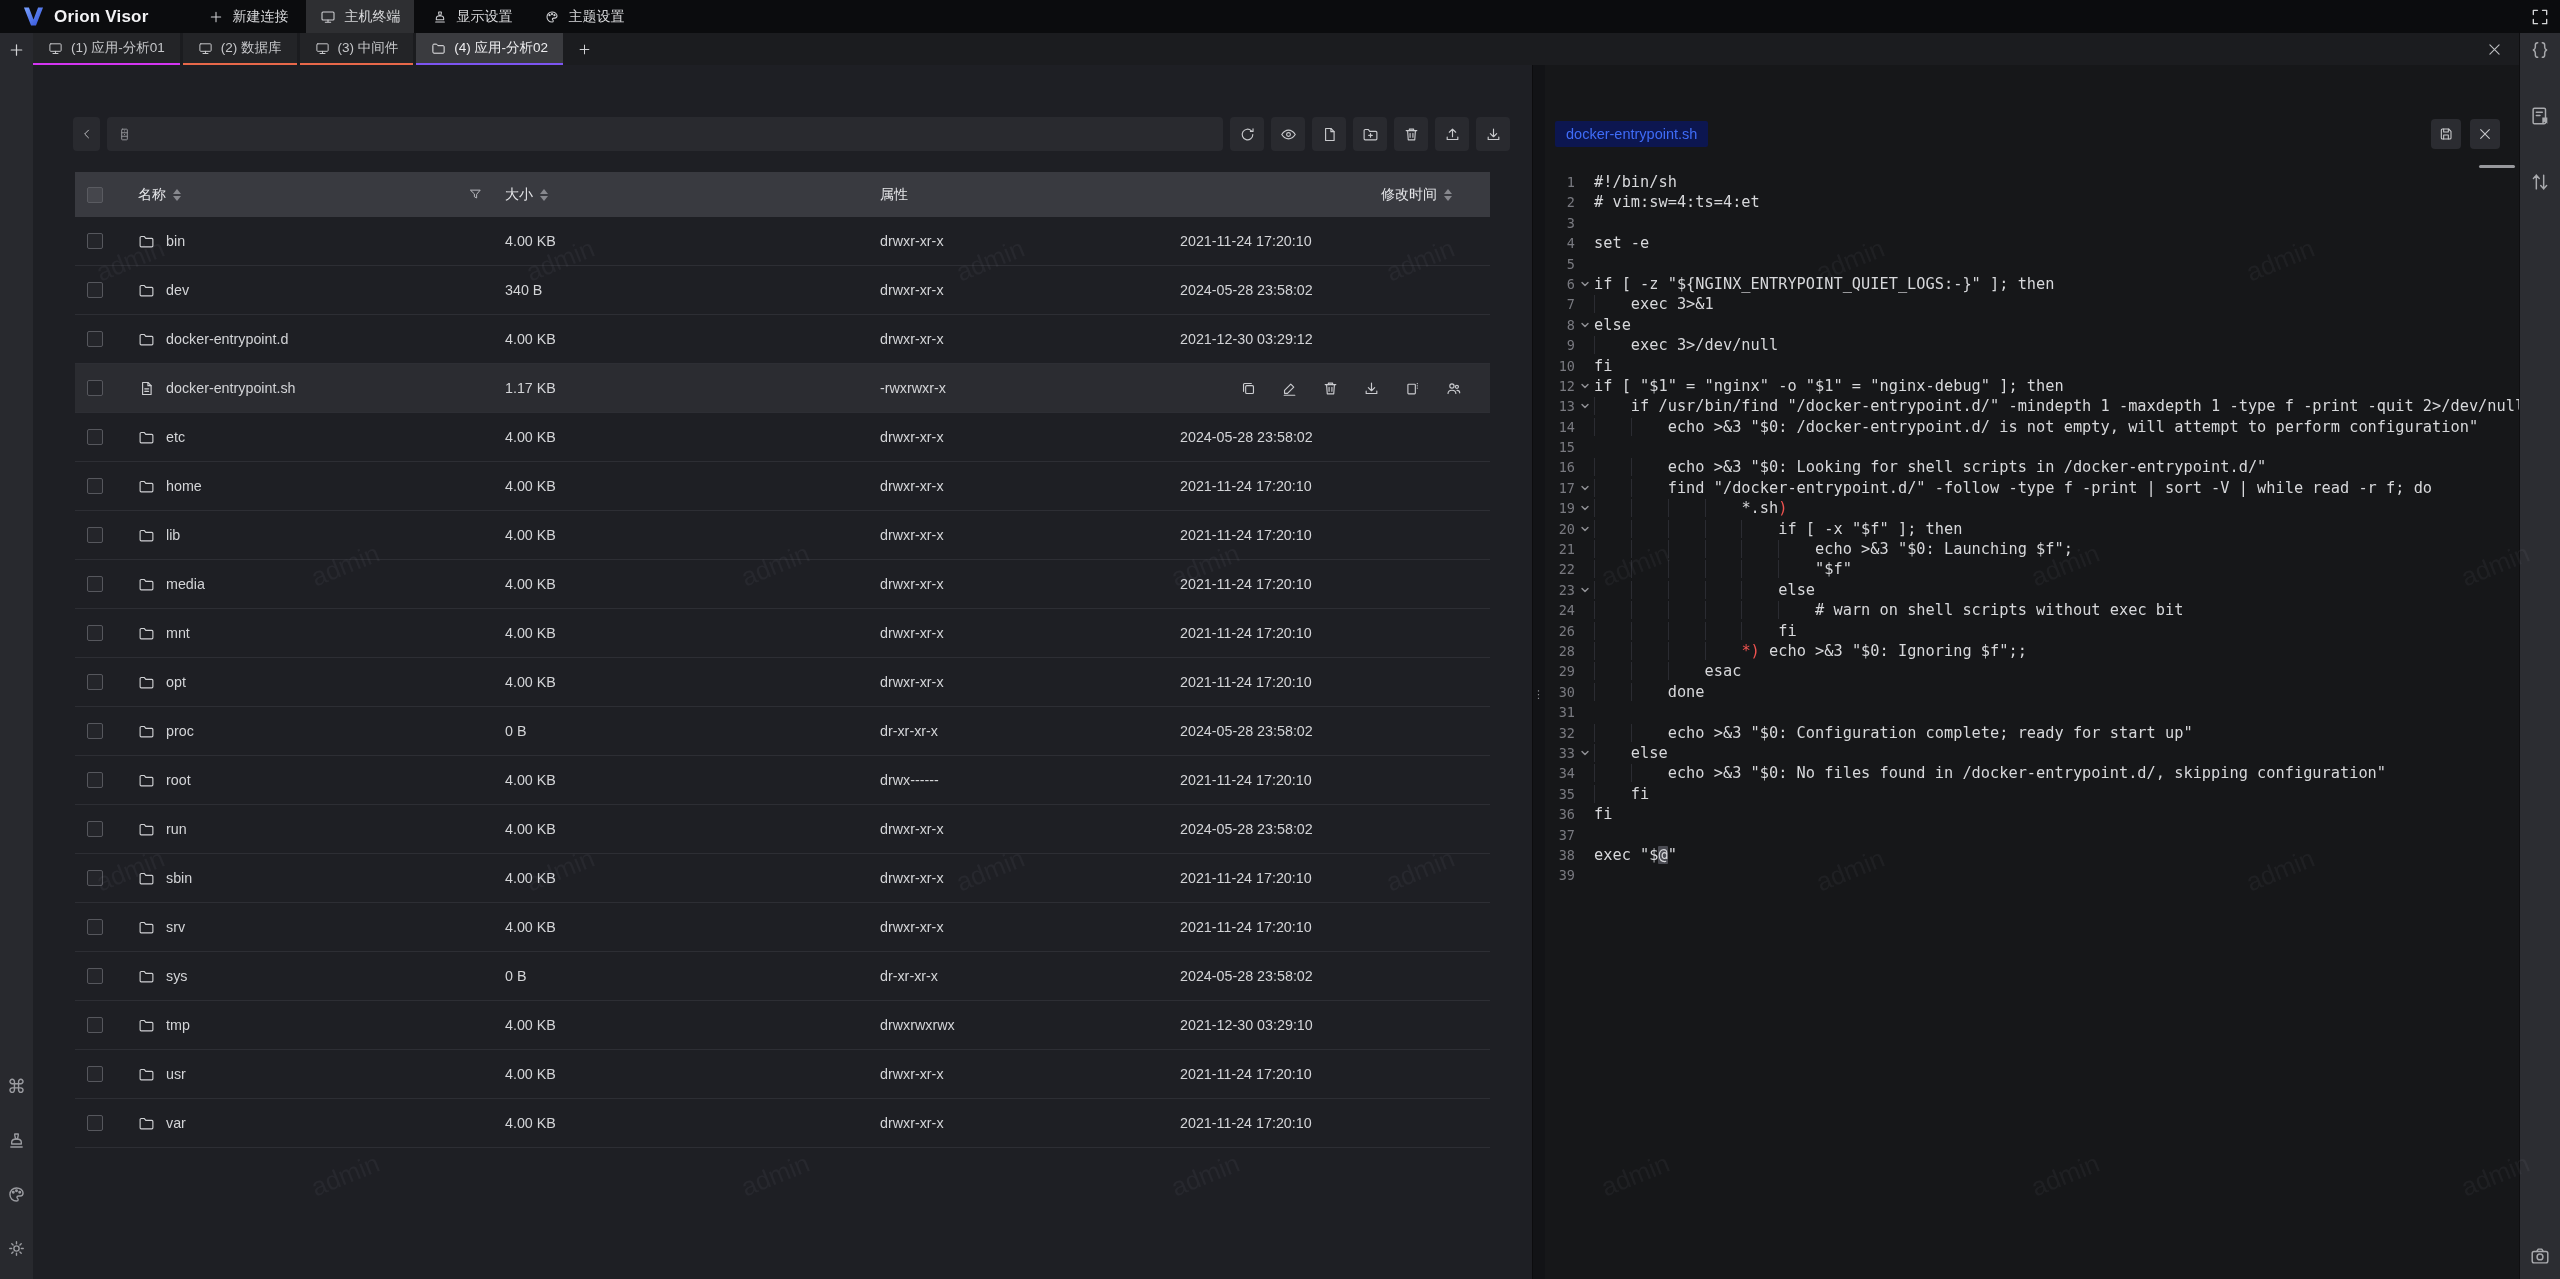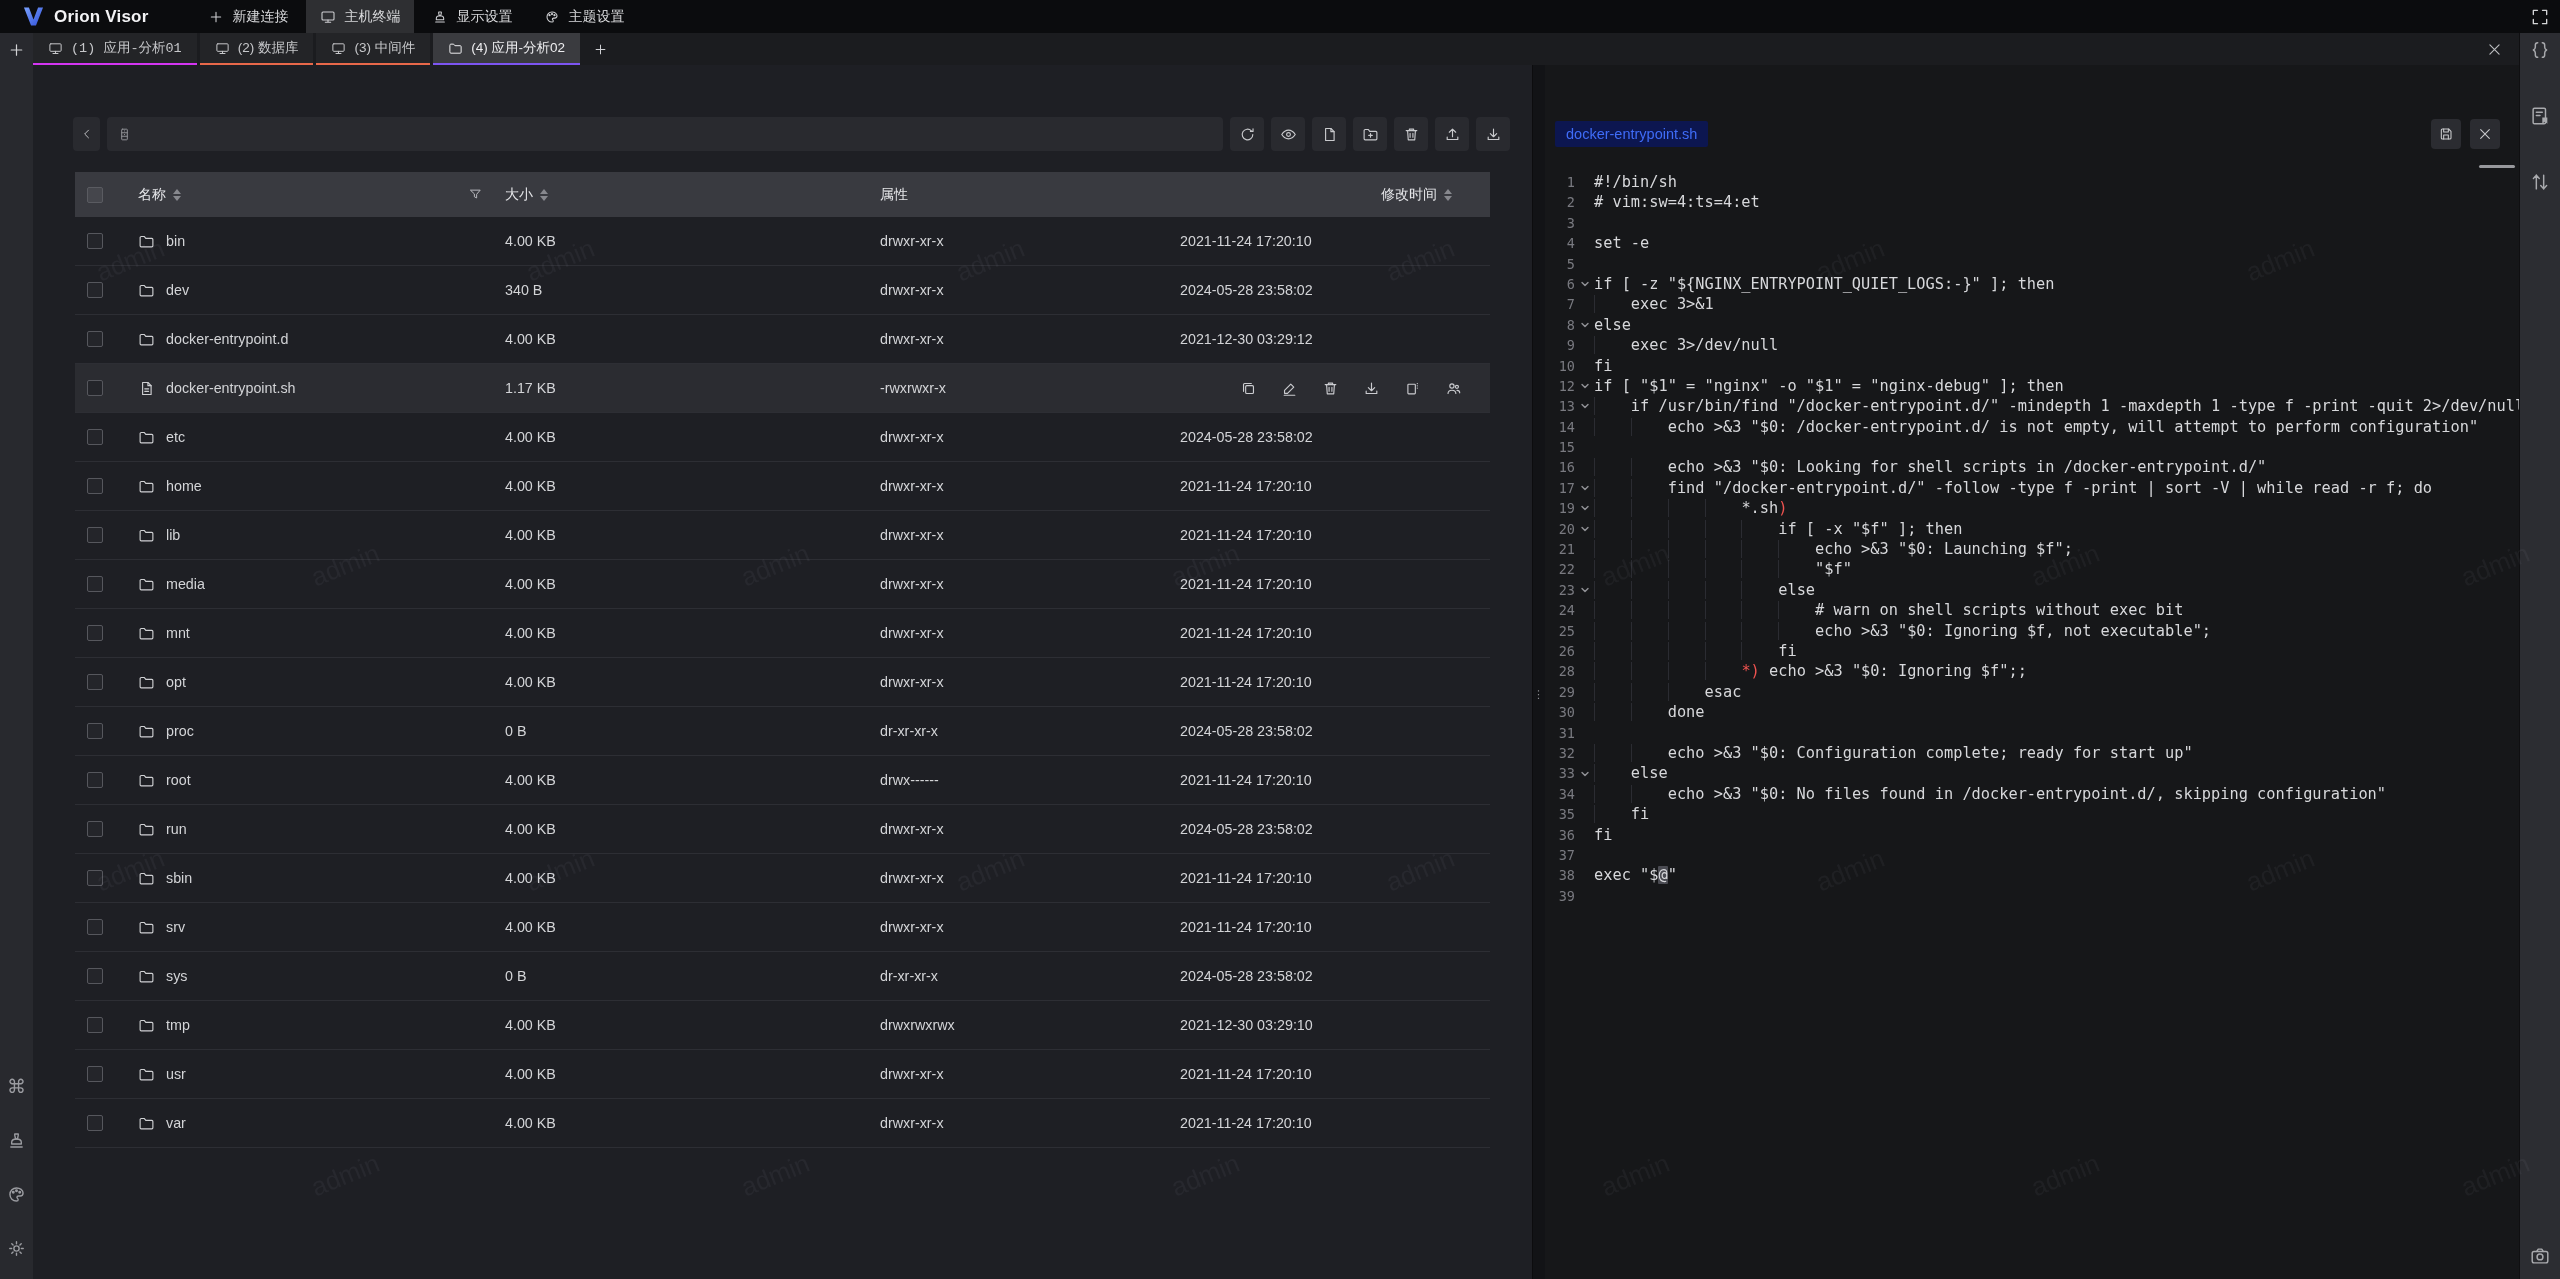--- a/index.html
+++ b/index.html
@@ -196,21 +196,21 @@
         <svg viewBox="0 0 24 24" fill="none" stroke="currentColor" stroke-width="1.6" stroke-linecap="round" stroke-linejoin="round">
           <circle cx="12" cy="12" r="3"></circle>
           <path d="M12 4.3v2.2M12 17.5v2.2M4.3 12h2.2M17.5 12h2.2M6.6 6.6l1.5 1.5M15.9 15.9l1.5 1.5M6.6 17.4l1.5-1.5M15.9 8.1l1.5-1.5"></path>
         </svg>
       </span>
     </div>
 </aside>
 
 <div id="tabbar">
   <div id="tabs" style="display:flex">
-      <div class="tab" style="border-bottom-color: rgb(212, 53, 242); font-family: Liberation Mono, monospace;">
+      <div class="tab" style="border-bottom-color: rgb(212, 53, 242);">
         <span class="ico">
           <svg viewBox="0 0 24 24" fill="none" stroke="currentColor" stroke-width="1.6" stroke-linecap="round" stroke-linejoin="round">
             <rect x="3" y="4.5" width="18" height="12" rx="1.5"></rect>
             <path d="M12 16.5V20M8 20h8"></path>
           </svg>
         </span>
         <span>(1) 应用-分析01</span>
       </div>
       <div class="tab" style="border-bottom-color: rgb(232, 104, 74);">
         <span class="ico">
@@ -884,25 +884,20 @@
           <svg viewBox="0 0 10 10" fill="none" stroke="#8e8f94" stroke-width="1.4" stroke-linecap="round" stroke-linejoin="round">
             <polyline points="2,3.4 5,6.6 8,3.4"></polyline>
           </svg>
         </span>
         <span class="c"><span class="ind">    </span><span class="ind">    </span><span class="ind">    </span><span class="ind">    </span><span class="ind">    </span><span class="tk">else</span></span>
       </div>
       <div class="cl">
         <span class="g">24</span>
         <span class="f"></span>
         <span class="c"><span class="ind">    </span><span class="ind">    </span><span class="ind">    </span><span class="ind">    </span><span class="ind">    </span><span class="ind">    </span><span class="tk"># warn on shell scripts without exec bit</span></span>
-      </div>
-      <div class="cl">
-        <span class="g">25</span>
-        <span class="f"></span>
-        <span class="c"><span class="ind">    </span><span class="ind">    </span><span class="ind">    </span><span class="ind">    </span><span class="ind">    </span><span class="ind">    </span><span class="tk">echo &gt;&amp;3 "$0: Ignoring $f, not executable";</span></span>
       </div>
       <div class="cl">
         <span class="g">26</span>
         <span class="f"></span>
         <span class="c"><span class="ind">    </span><span class="ind">    </span><span class="ind">    </span><span class="ind">    </span><span class="ind">    </span><span class="tk">fi</span></span>
       </div>
       <div class="cl">
         <span class="g">28</span>
         <span class="f"></span>
         <span class="c"><span class="ind">    </span><span class="ind">    </span><span class="ind">    </span><span class="ind">    </span><span class="tk"></span><span class="tk r">*)</span><span class="tk"> echo &gt;&amp;3 "$0: Ignoring $f";;</span></span>

